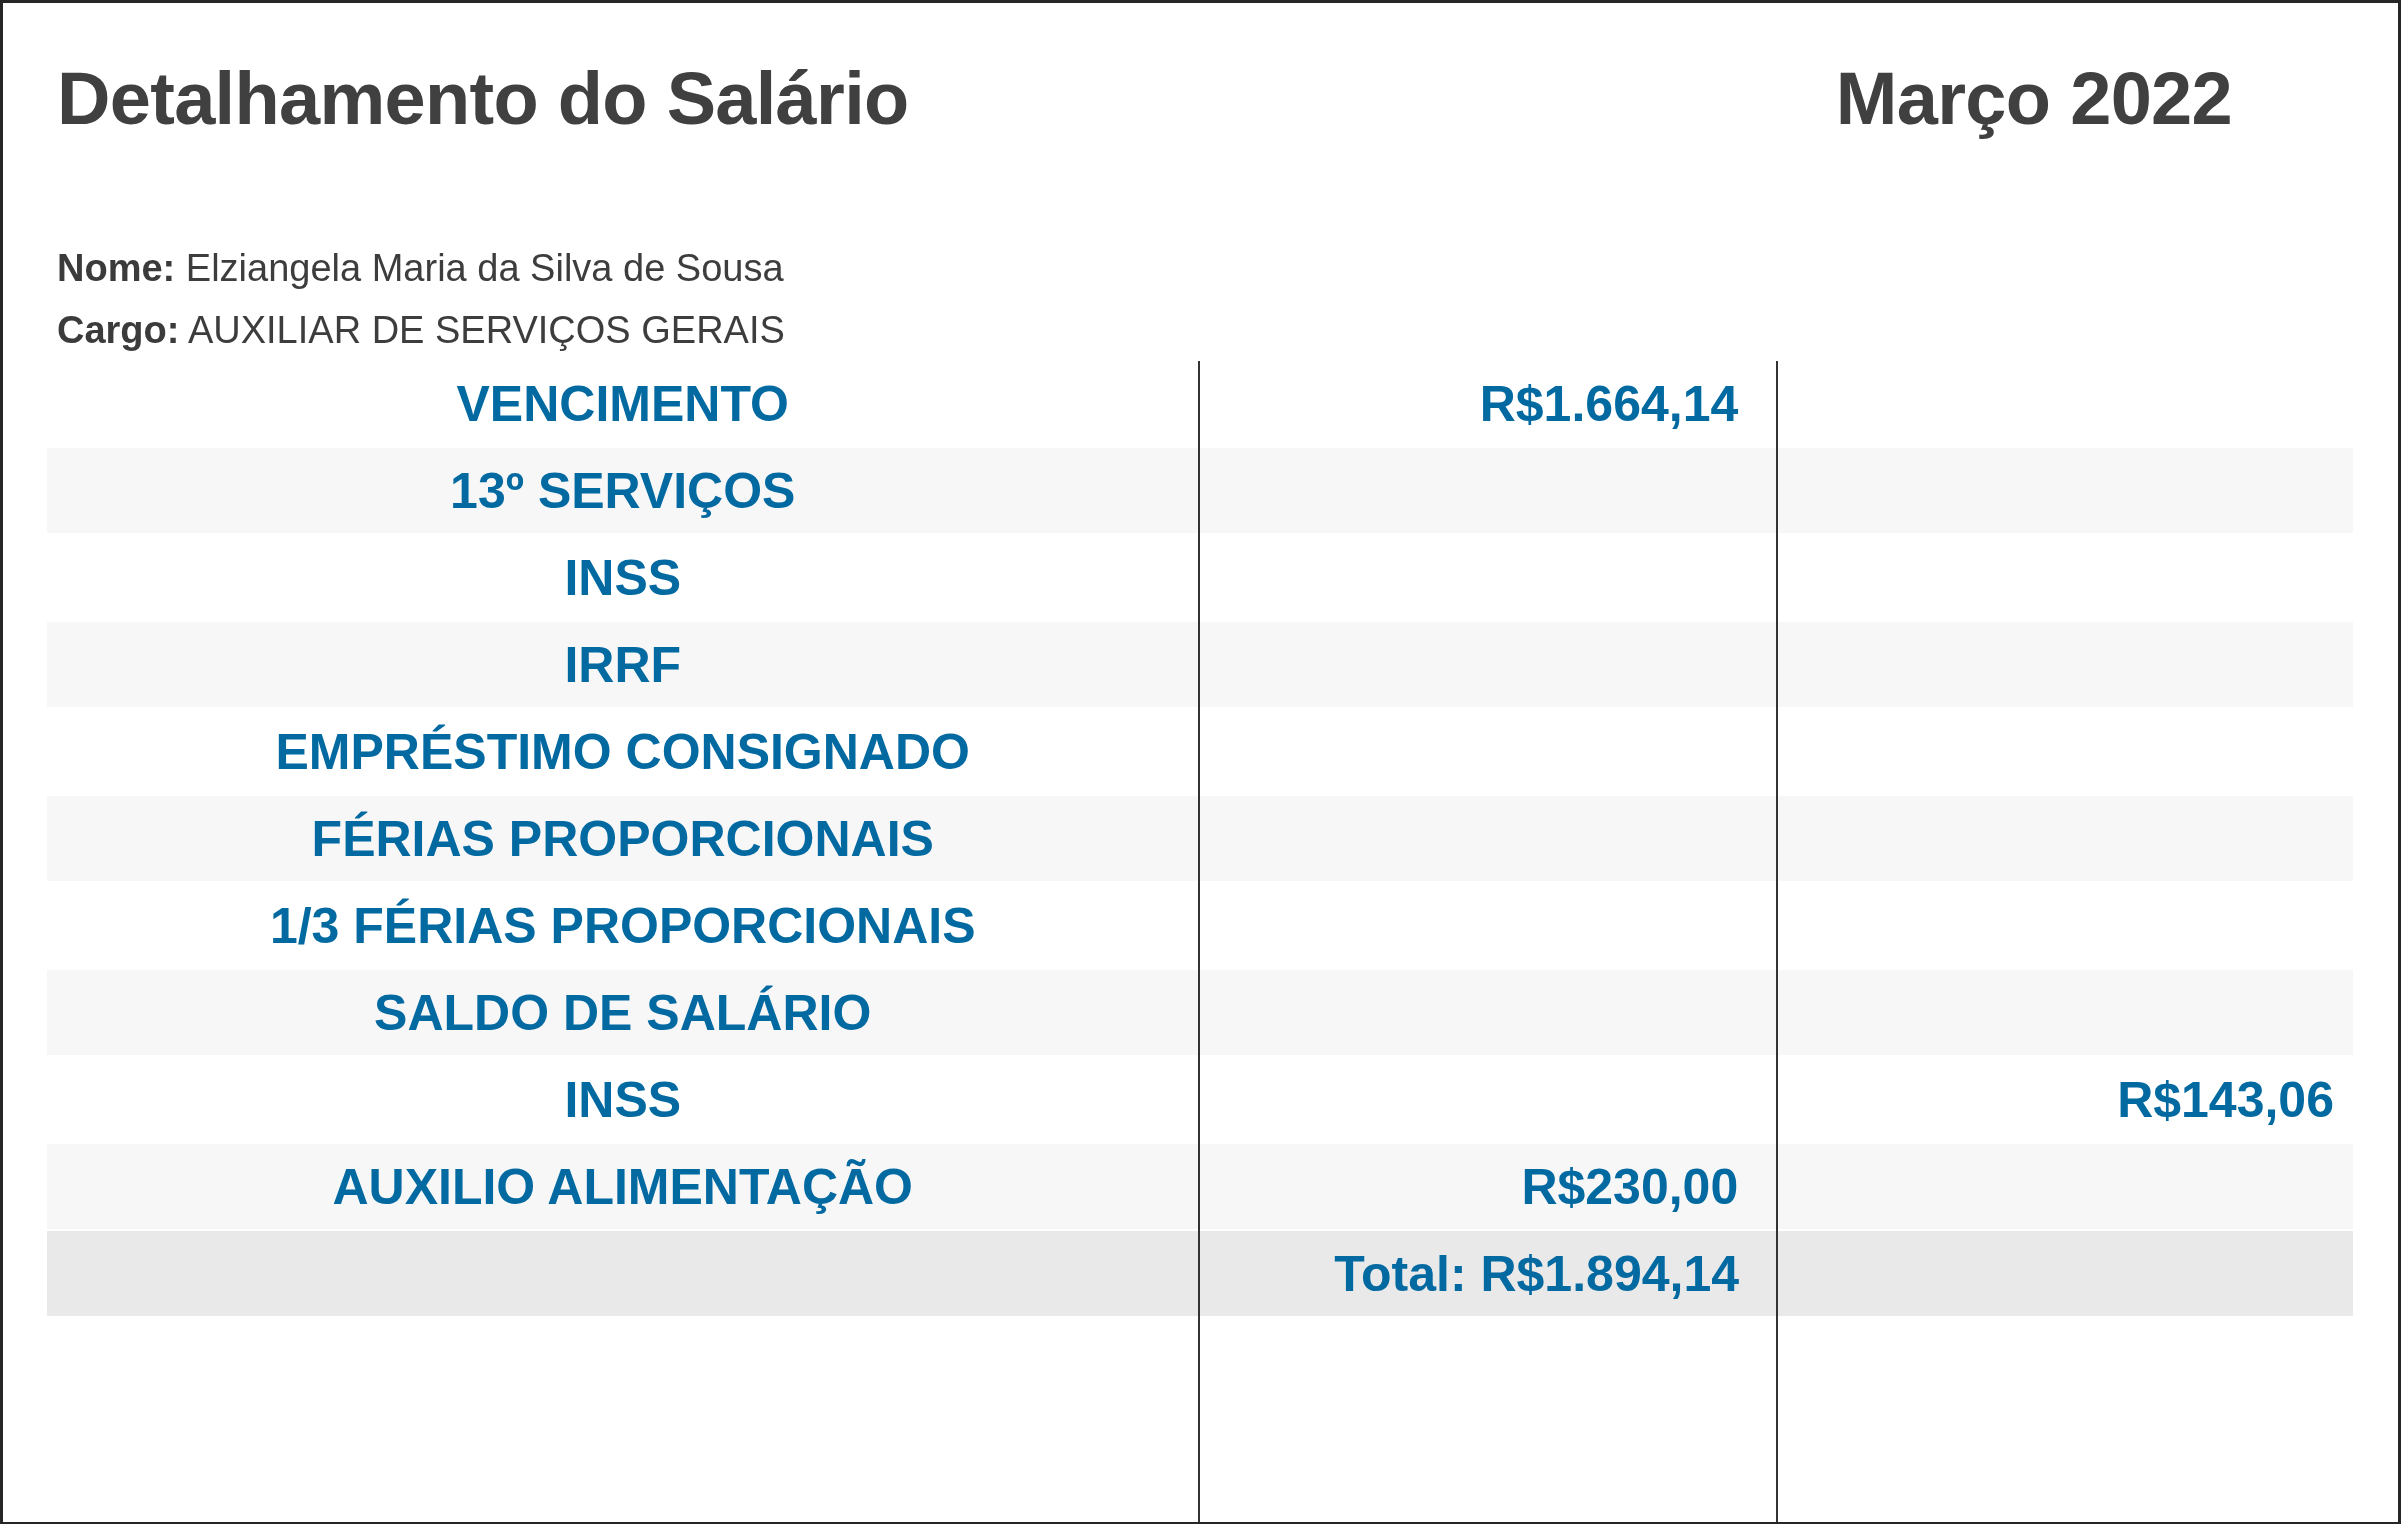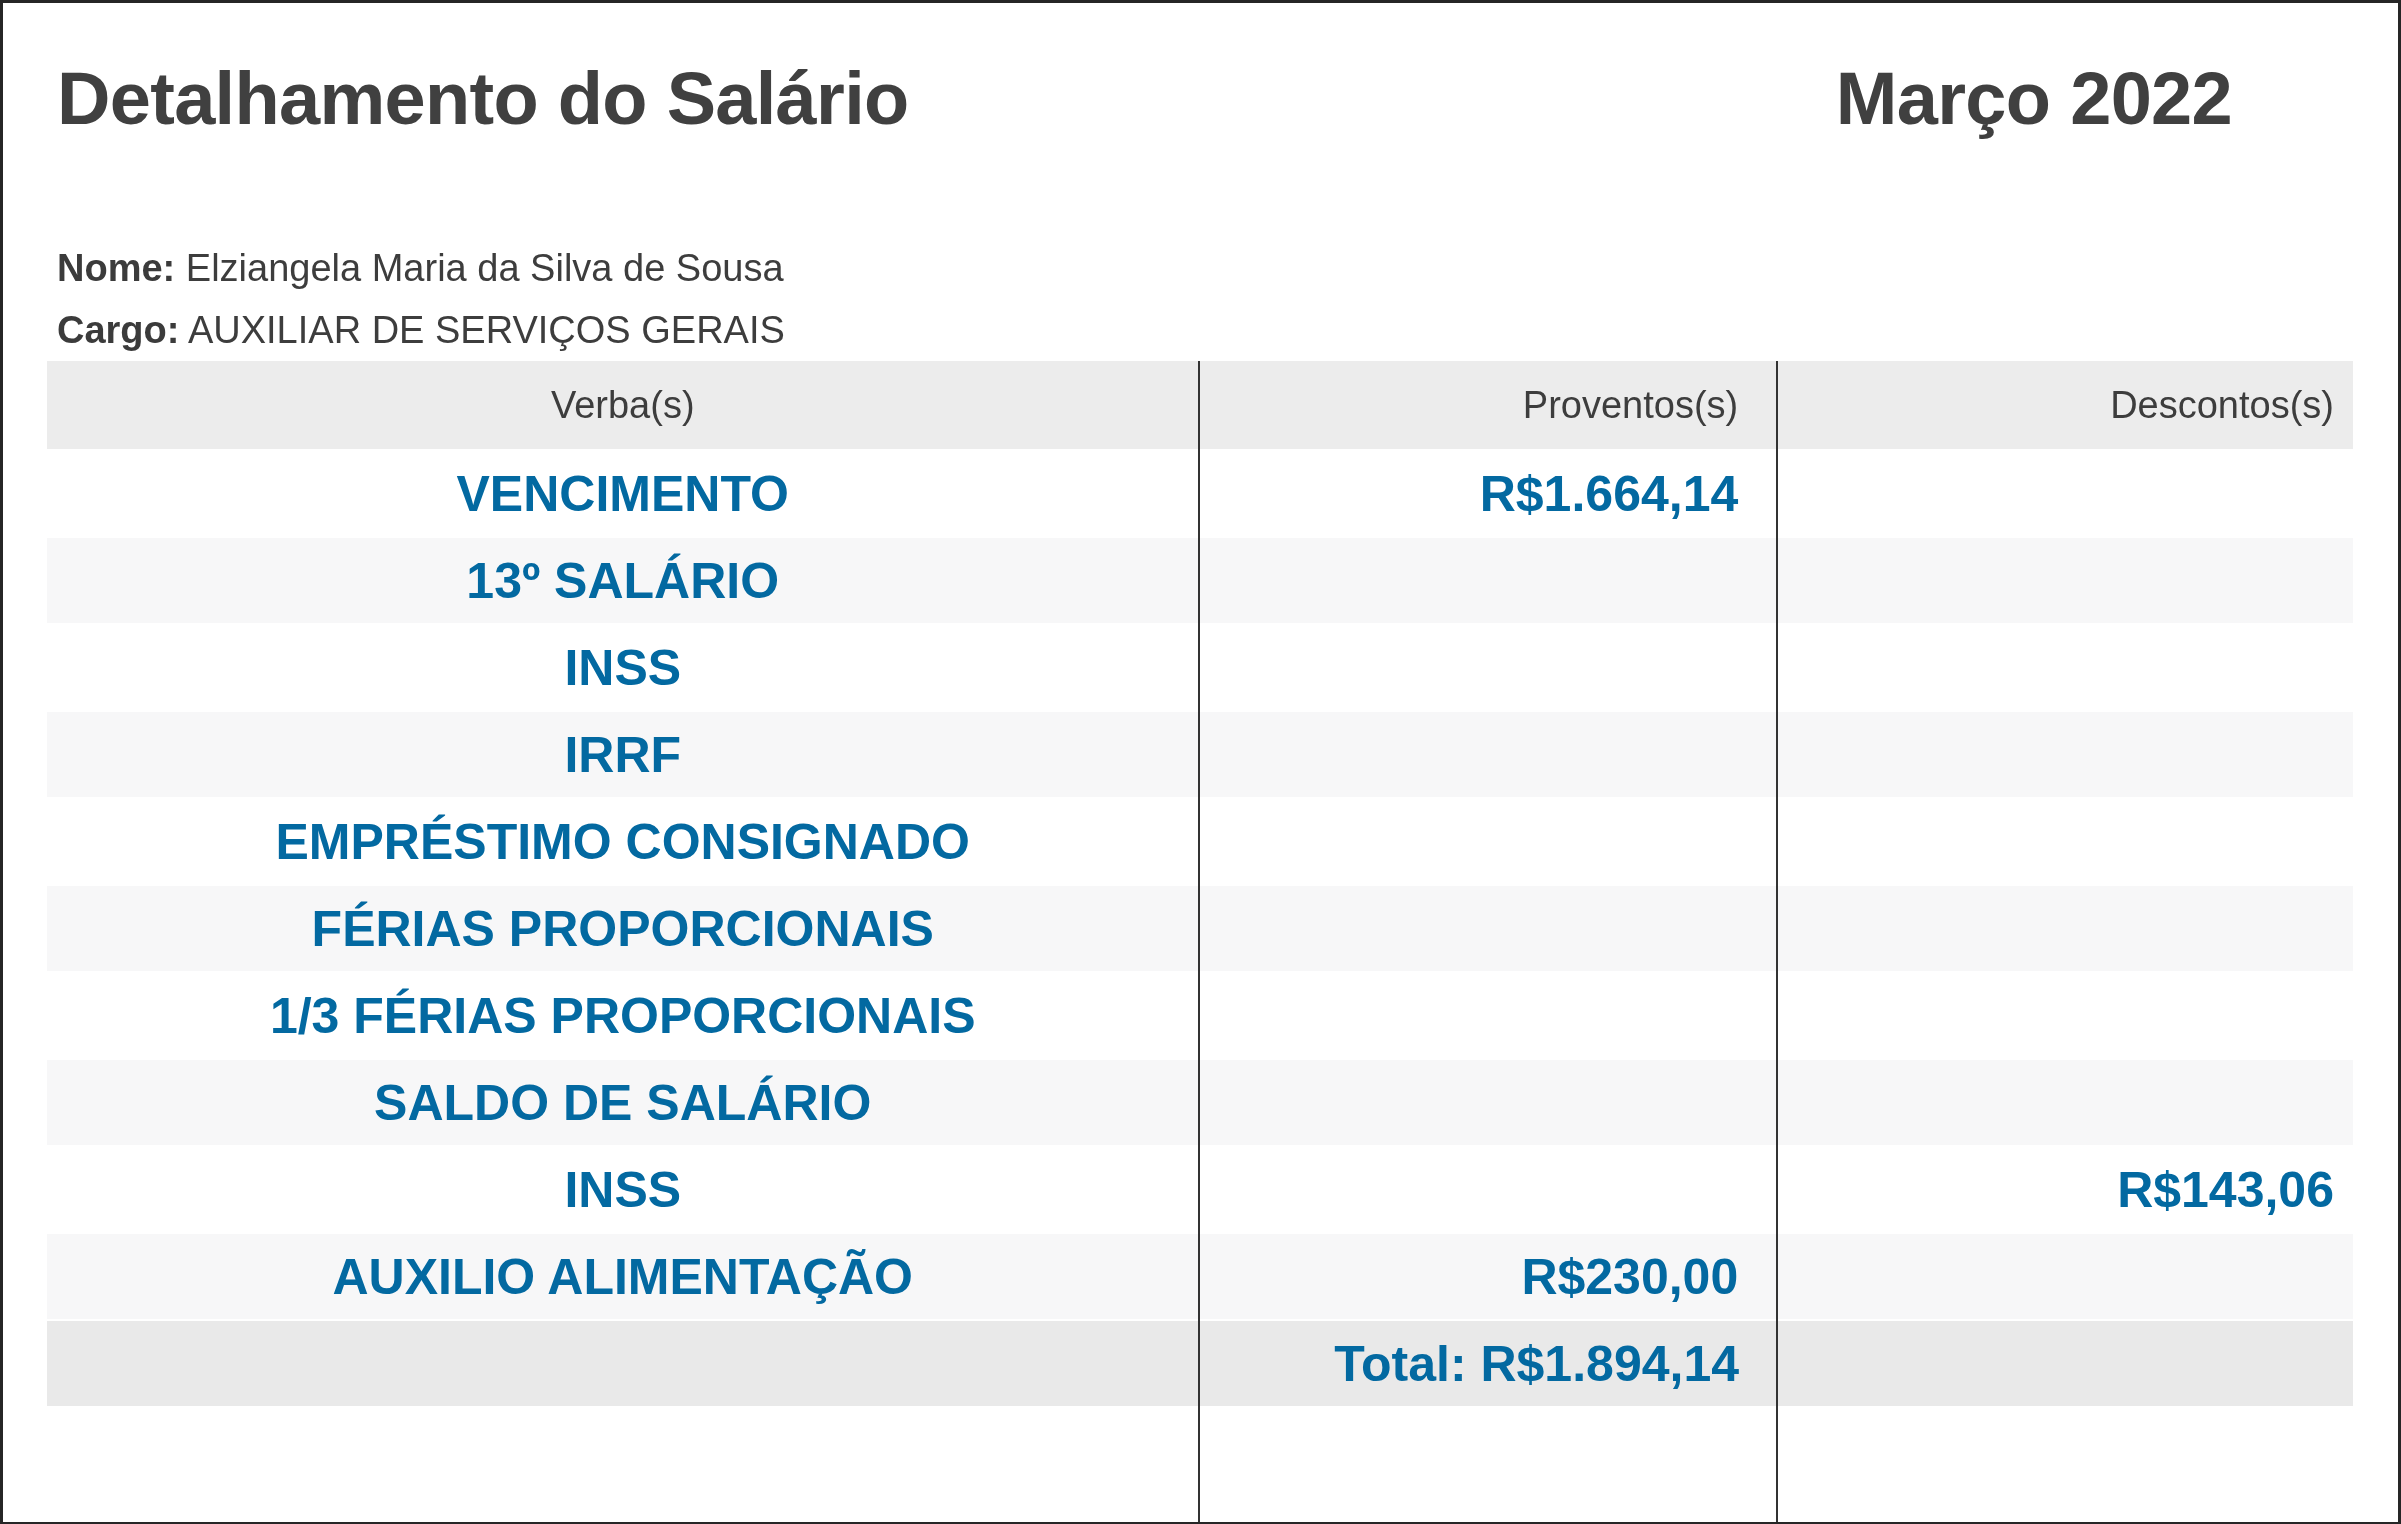--- a/index.html
+++ b/index.html
@@ -92,34 +92,29 @@
   <div class="page-title">Detalhamento do Salário</div>
   <div class="page-period">Março 2022</div>
 </div>
 
 <div class="employee-info">
   <div><span class="lbl">Nome:</span> <span class="val">Elziangela Maria da Silva de Sousa</span></div>
   <div><span class="lbl">Cargo:</span> <span class="val">AUXILIAR DE SERVIÇOS GERAIS</span></div>
 </div>
 
 <div class="tbl">
-  <div class="thead-row">
-    <div class="c1">Verba(s)</div>
-    <div class="c2">Proventos(s)</div>
-    <div class="c3">Descontos(s)</div>
-  </div>
 
   <div id="rows-container">
       <div class="trow">
         <div class="c1">VENCIMENTO</div>
         <div class="c2">R$1.664,14</div>
         <div class="c3"></div>
       </div>
       <div class="trow alt">
-        <div class="c1">13º SALÁRIO</div>
+        <div class="c1">13º SERVIÇOS</div>
         <div class="c2"></div>
         <div class="c3"></div>
       </div>
       <div class="trow">
         <div class="c1">INSS</div>
         <div class="c2"></div>
         <div class="c3"></div>
       </div>
       <div class="trow alt">
         <div class="c1">IRRF</div>

